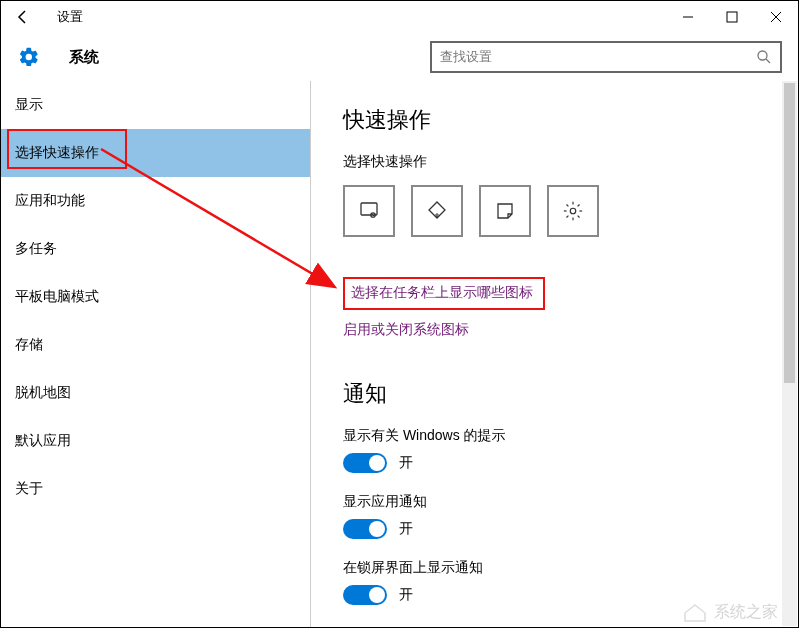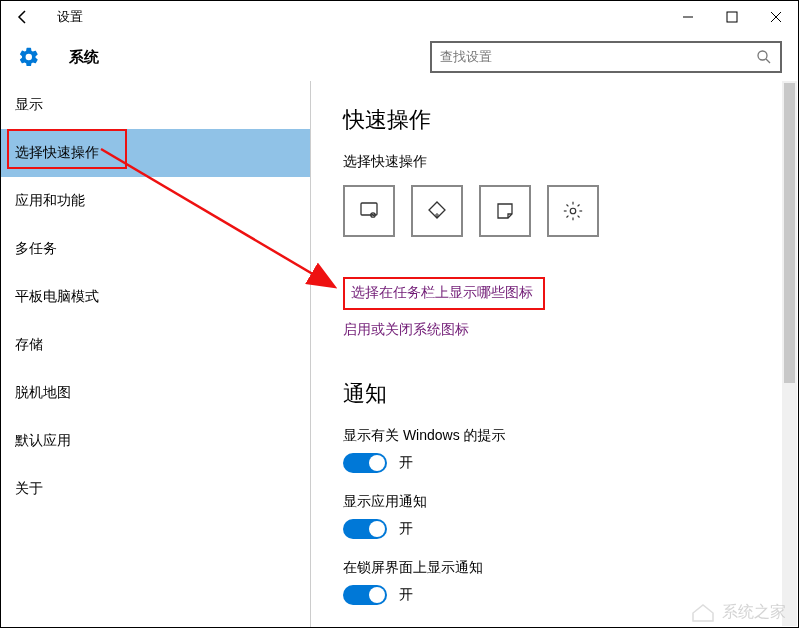--- a/index.html
+++ b/index.html
@@ -35,21 +35,21 @@
 
 .toggle-block { margin-bottom: 20px; }
 .toggle-label { font-size: 14px; margin-bottom: 8px; }
 .toggle-row { display: flex; align-items: center; gap: 12px; }
 .toggle { width: 44px; height: 20px; border-radius: 10px; background: #0078d7; position: relative; }
 .toggle::after { content: ""; position: absolute; right: 2px; top: 2px; width: 16px; height: 16px; background: #fff; border-radius: 50%; }
 .toggle-state { font-size: 14px; }
 
 .arrow-svg { position: absolute; pointer-events: none; }
 
-.watermark { position: absolute; right: 12px; bottom: 4px; color: #aaa; font-size: 16px; opacity: .5; display: flex; align-items: center; gap: 6px; }
+.watermark { position: absolute; right: 20px; bottom: 4px; color: #aaa; font-size: 16px; opacity: .5; display: flex; align-items: center; gap: 6px; }
 .sb-track { position:absolute; right:1px; top:80px; bottom:1px; width:15px; background:#f0f0f0; }
 .sb-thumb { position:absolute; left:2px; width:11px; background:#c8c8c8; }
 </style>
 </head>
 <body>
 
 <div class="titlebar">
   <div class="back">
     <svg width="16" height="16" viewBox="0 0 16 16">
         <path d="M10 2 L4 8 L10 14" stroke="#000" stroke-width="1.5" fill="none"></path>

